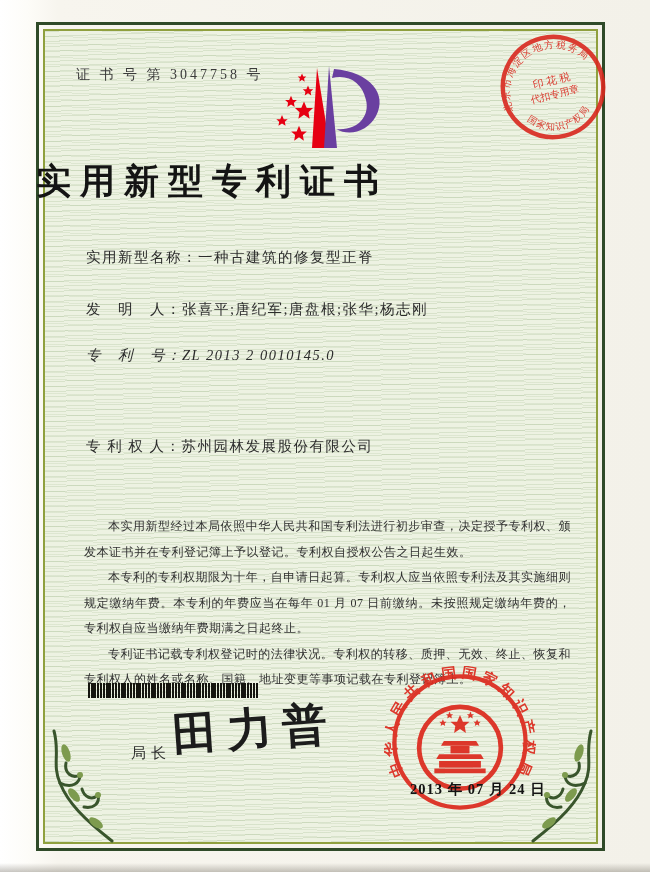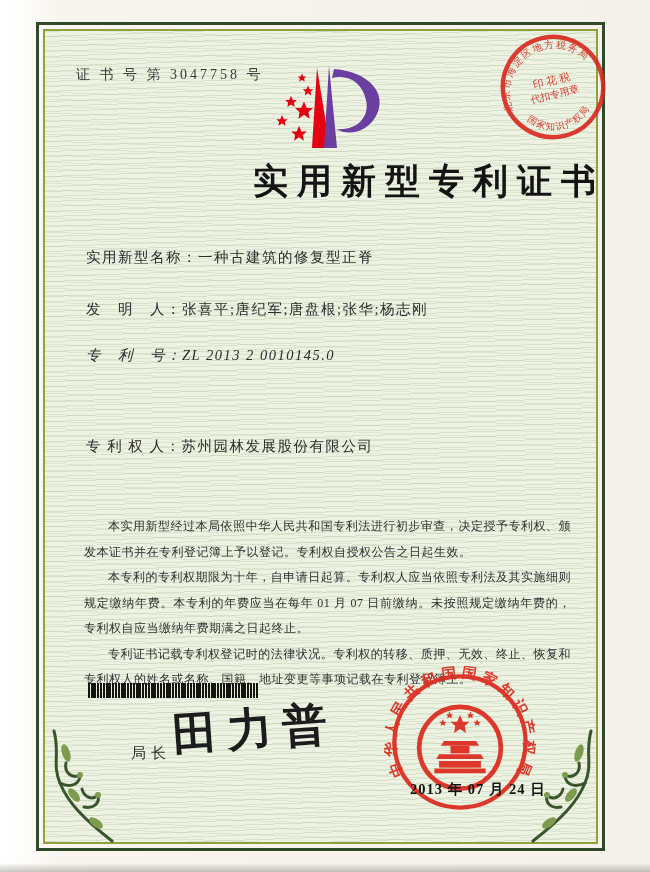--- a/index.html
+++ b/index.html
@@ -30,21 +30,21 @@
 
   .layer { position:absolute; z-index:3; }
 
   .cert-no { left:76px; top:66px; font-size:14px; letter-spacing:3px; color:#3b3b3b; }
 
   .logo { left:256px; top:56px; width:164px; height:106px; }
 
   .tax-stamp { left:494px; top:28px; width:118px; height:118px; transform:rotate(-14deg); opacity:.9; }
 
   .title {
-    left:36px; top:158px; width:569px; text-align:right;
+    left:36px; top:158px; width:569px; text-align:left;
     font-size:35px; font-weight:bold; letter-spacing:9px; color:#141414;
   }
 
   .field-row { left:86px; width:500px; font-size:14.5px; letter-spacing:1.5px; color:#2c2c2c; white-space:nowrap; }
   .f0 { top:248px; } .f1 { top:300px; } .f2 { top:346px;font-style:italic; }
   .f3 { top:391px; } .f4 { top:437px; } .f5 { top:484px; }
 
   .paragraphs { left:84px; top:514px; width:487px; }
   .paragraphs p {
     margin:0; text-indent:2em; font-size:12px; line-height:25.5px;

